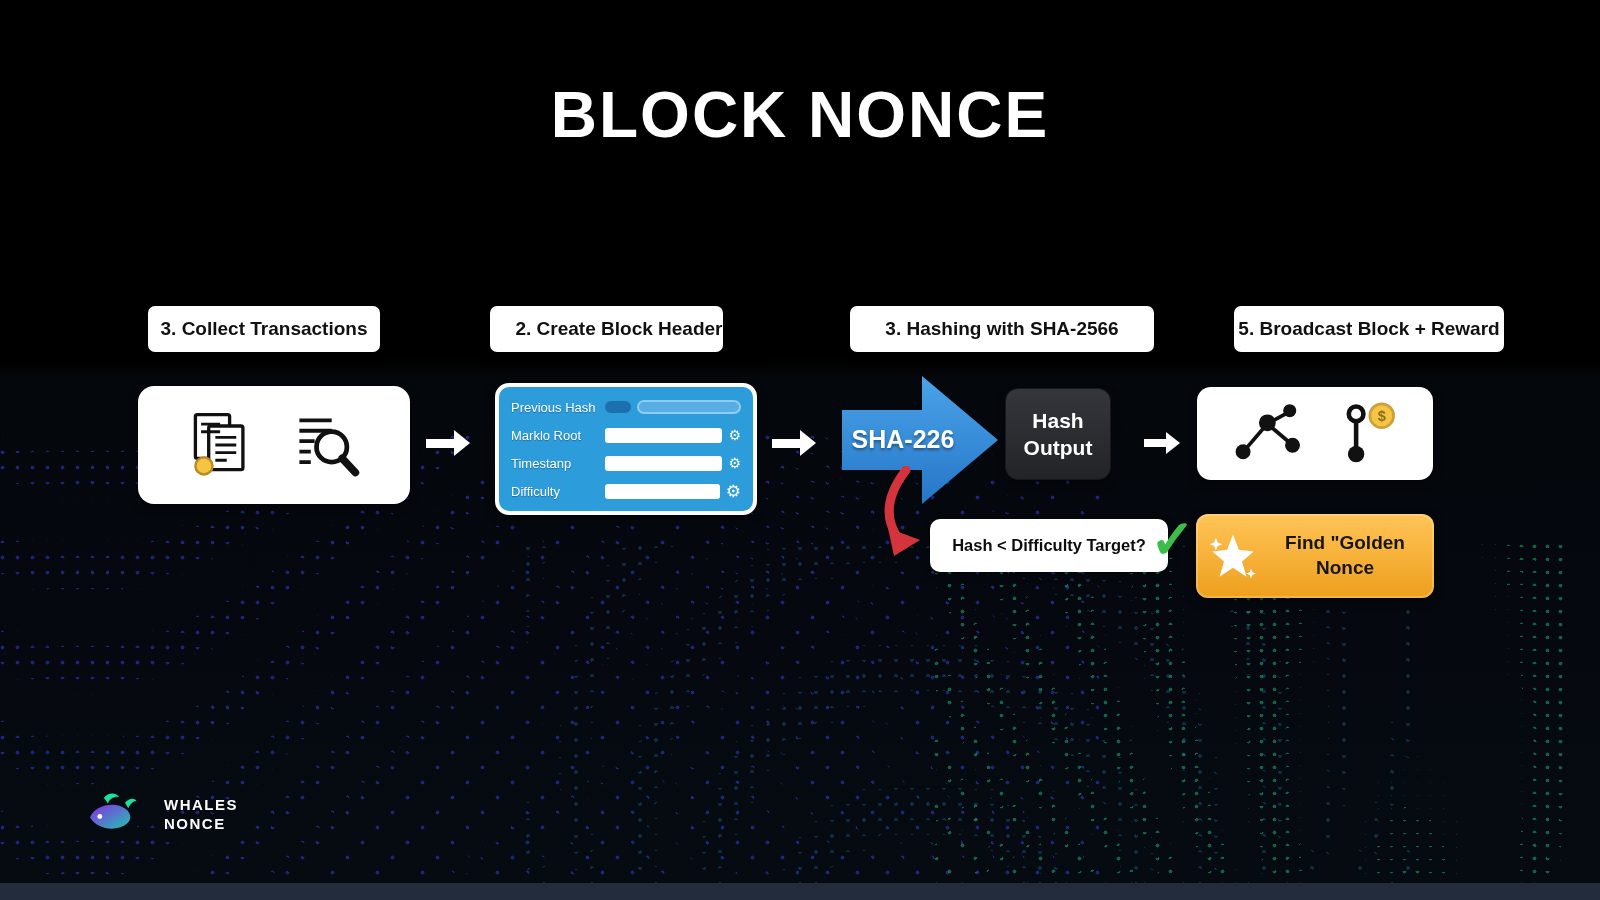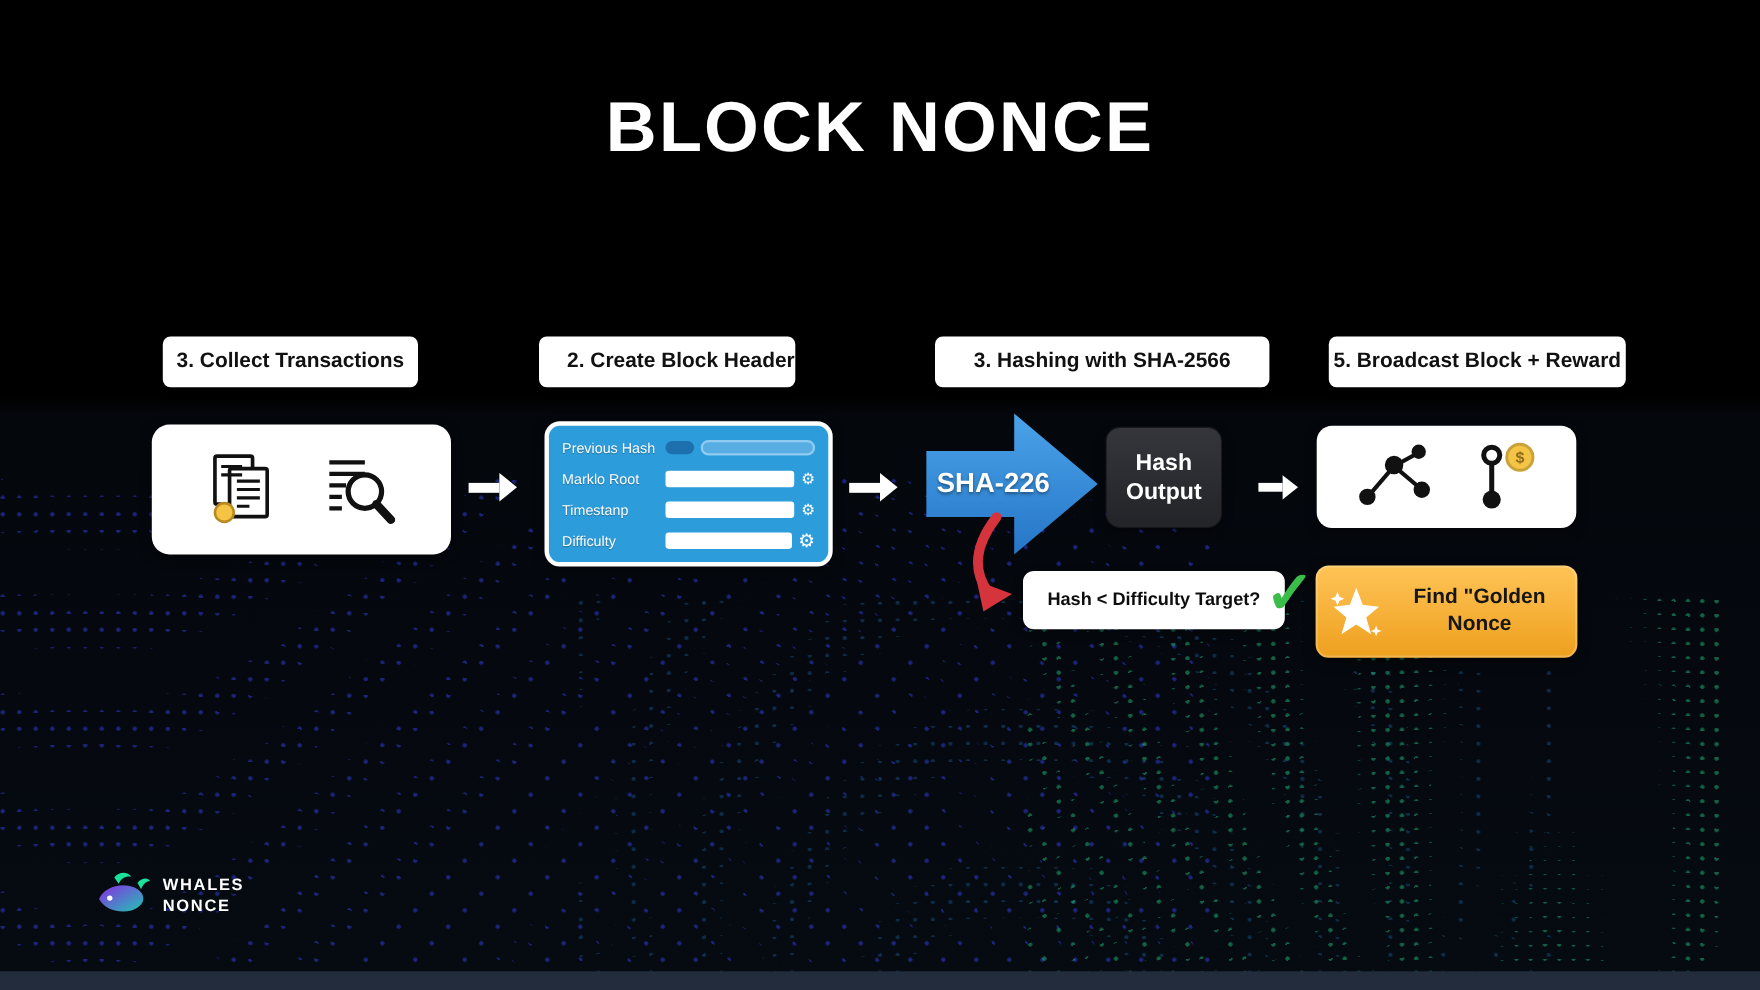--- a/index.html
+++ b/index.html
@@ -45,21 +45,21 @@
 
   .step-label {
     position:absolute; top:306px; height:46px; background:#fff; border-radius:7px;
     display:flex; align-items:center; justify-content:center;
     font-size:19px; font-weight:bold; color:#111;
     box-shadow:0 2px 8px rgba(0,0,0,.45);
   }
   .l1 { left:148px; width:232px; }
   .l2 { left:490px; width:233px;padding-left:25px; }
   .l3 { left:850px; width:304px; }
-  .l4 { left:1208px; width:270px; }
+  .l4 { left:1234px; width:270px; }
 
   .card {
     position:absolute; background:#fff; border-radius:16px;
     display:flex; align-items:center; justify-content:center; gap:28px;
     box-shadow:0 3px 10px rgba(0,0,0,.5);
   }
   .card1 { left:138px; top:386px; width:272px; height:118px; }
   .card4 { left:1197px; top:387px; width:236px; height:93px; gap:22px; border-radius:14px; }
 
   .blue-card {
@@ -116,21 +116,21 @@
 
   .golden {
     position:absolute; left:1196px; top:514px; width:238px; height:84px; border-radius:12px;
     background:linear-gradient(180deg,#ffc457,#ee9f1d);
     display:flex; align-items:center; gap:6px; padding:0 10px;
     box-shadow:inset 0 0 0 2px rgba(255,255,255,.22), 0 3px 10px rgba(0,0,0,.5);
   }
   .golden-text { flex:1; text-align:center; font-size:19px; font-weight:bold; color:#161616; line-height:1.3; }
   .golden-text span { display:block; }
 
-  .logo { position:absolute; left:86px; top:788px; display:flex; align-items:center; gap:10px; }
+  .logo { position:absolute; left:86px; top:788px; display:flex; align-items:center; gap:26px; }
   .logo-text span { display:block; color:#fff; font-weight:bold; font-size:15px; letter-spacing:1.5px; line-height:1.3; }
 </style>
 </head>
 <body>
 
 <div class="stage">
 
   <div class="wave blue"></div>
   <div class="wave teal"></div>
   <div class="wave green"></div>

